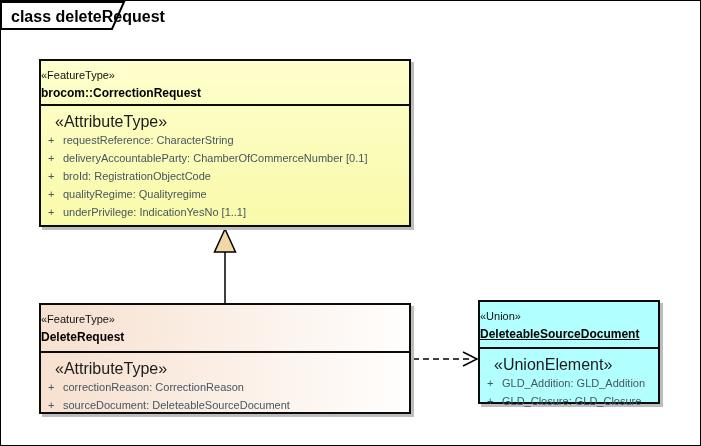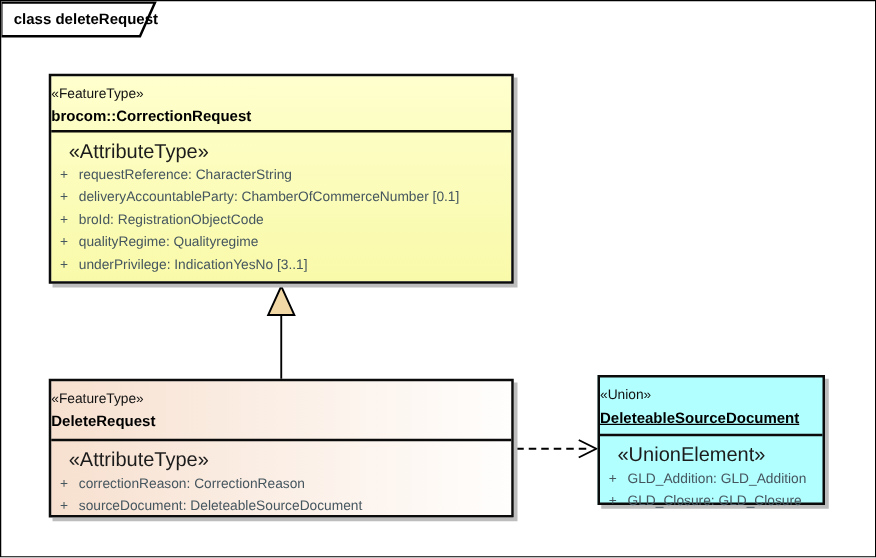--- a/index.html
+++ b/index.html
@@ -16,21 +16,21 @@
   }
 
   .frame-tab {
     position: absolute;
     left: 0; top: 0;
     width: 130px; height: 30px;
   }
   .frame-tab-label {
     position: absolute;
     left: 10px; top: 7px;
-    font-size: 12px;
+    font-size: 16px;
     font-weight: bold;
     color: #000000;
     white-space: nowrap;
   }
 
   .uml-box {
     position: absolute;
     border: 2px solid #0b0b0b;
     box-shadow: 3px 3px 0 #bdbdbd;
   }
@@ -112,21 +112,21 @@
       <div class="arow">
         <span class="vis">+</span>
         <span class="atext">broId: RegistrationObjectCode</span>
       </div>
       <div class="arow">
         <span class="vis">+</span>
         <span class="atext">qualityRegime: Qualityregime</span>
       </div>
       <div class="arow">
         <span class="vis">+</span>
-        <span class="atext">underPrivilege: IndicationYesNo [3..1]</span>
+        <span class="atext">underPrivilege: IndicationYesNo [1..1]</span>
       </div>
     </div>
   </div>
 
   <div class="uml-box peach" style="left:38px; top:302px; width:372px; height:111px;">
     <div class="hdr">
       <div class="stereo">«FeatureType»</div>
       <div class="cname">DeleteRequest</div>
     </div>
     <div class="attrs">

